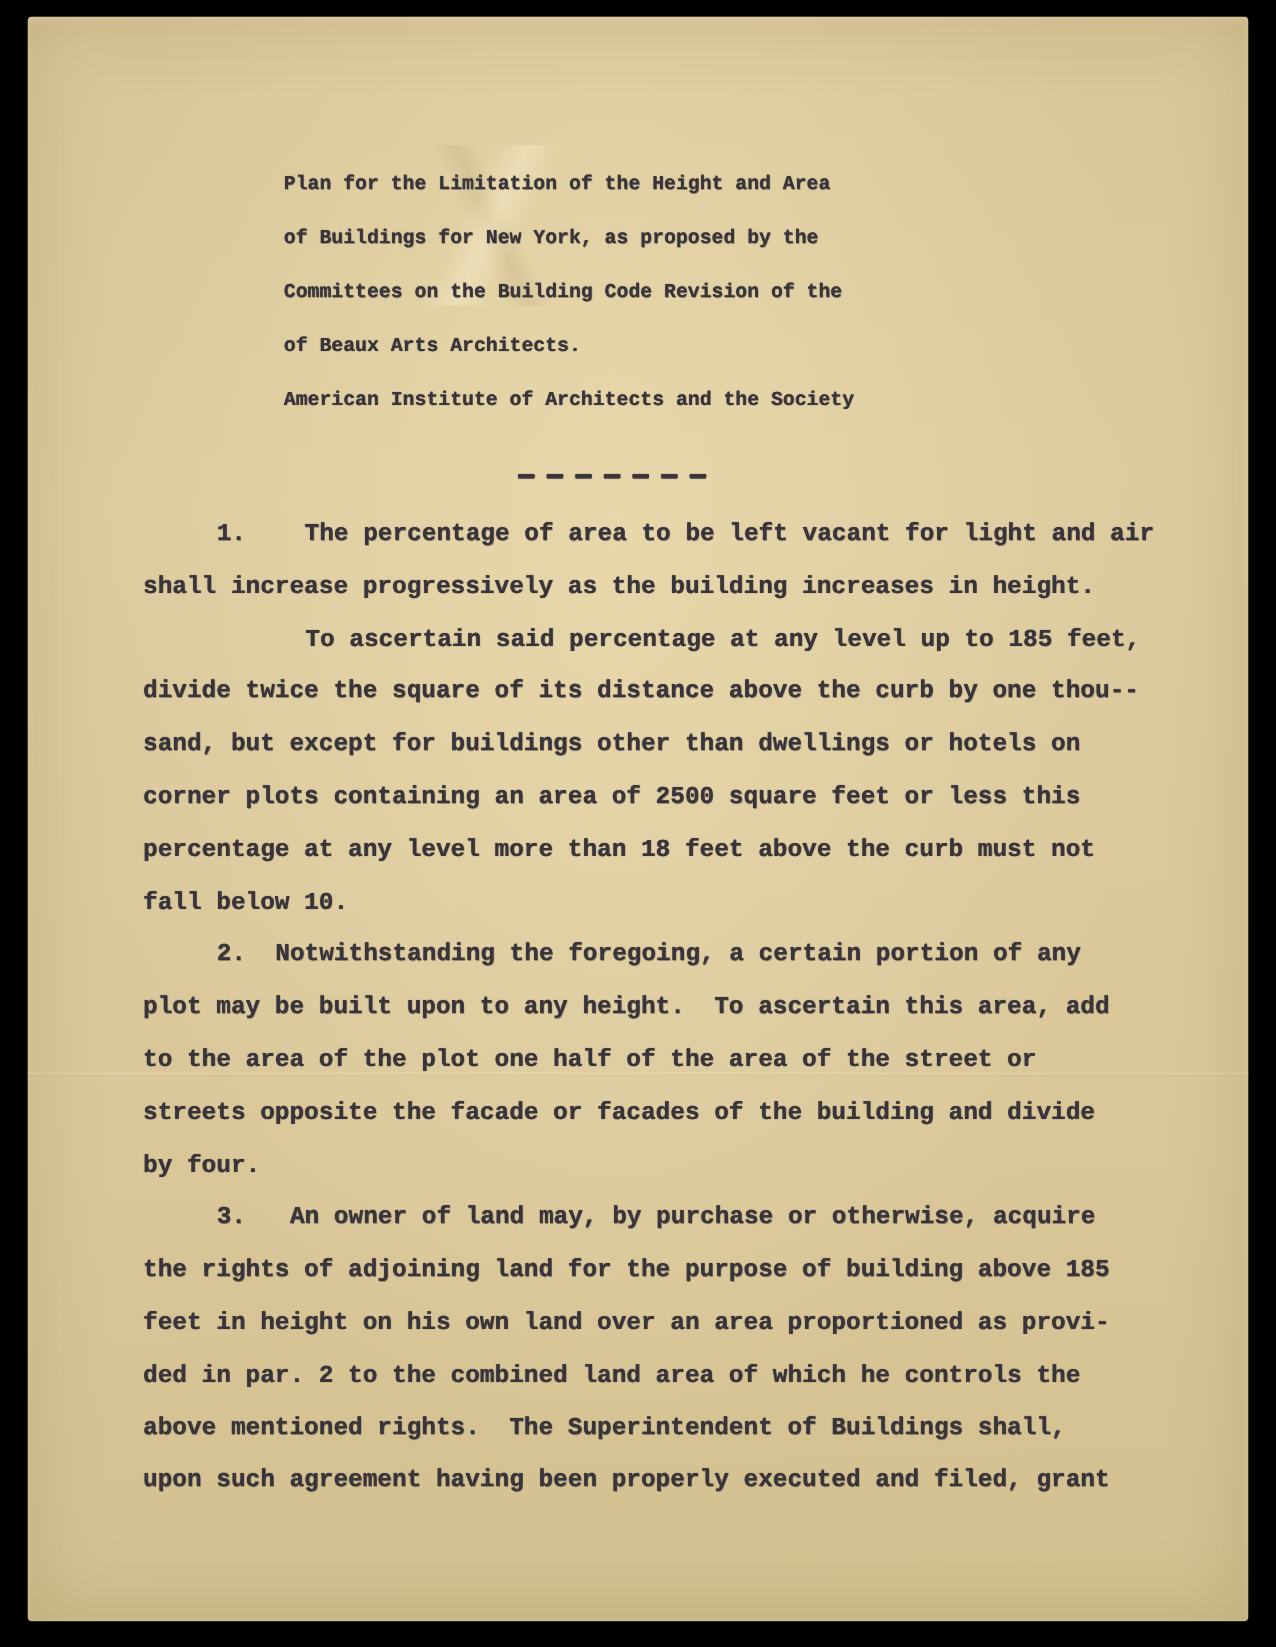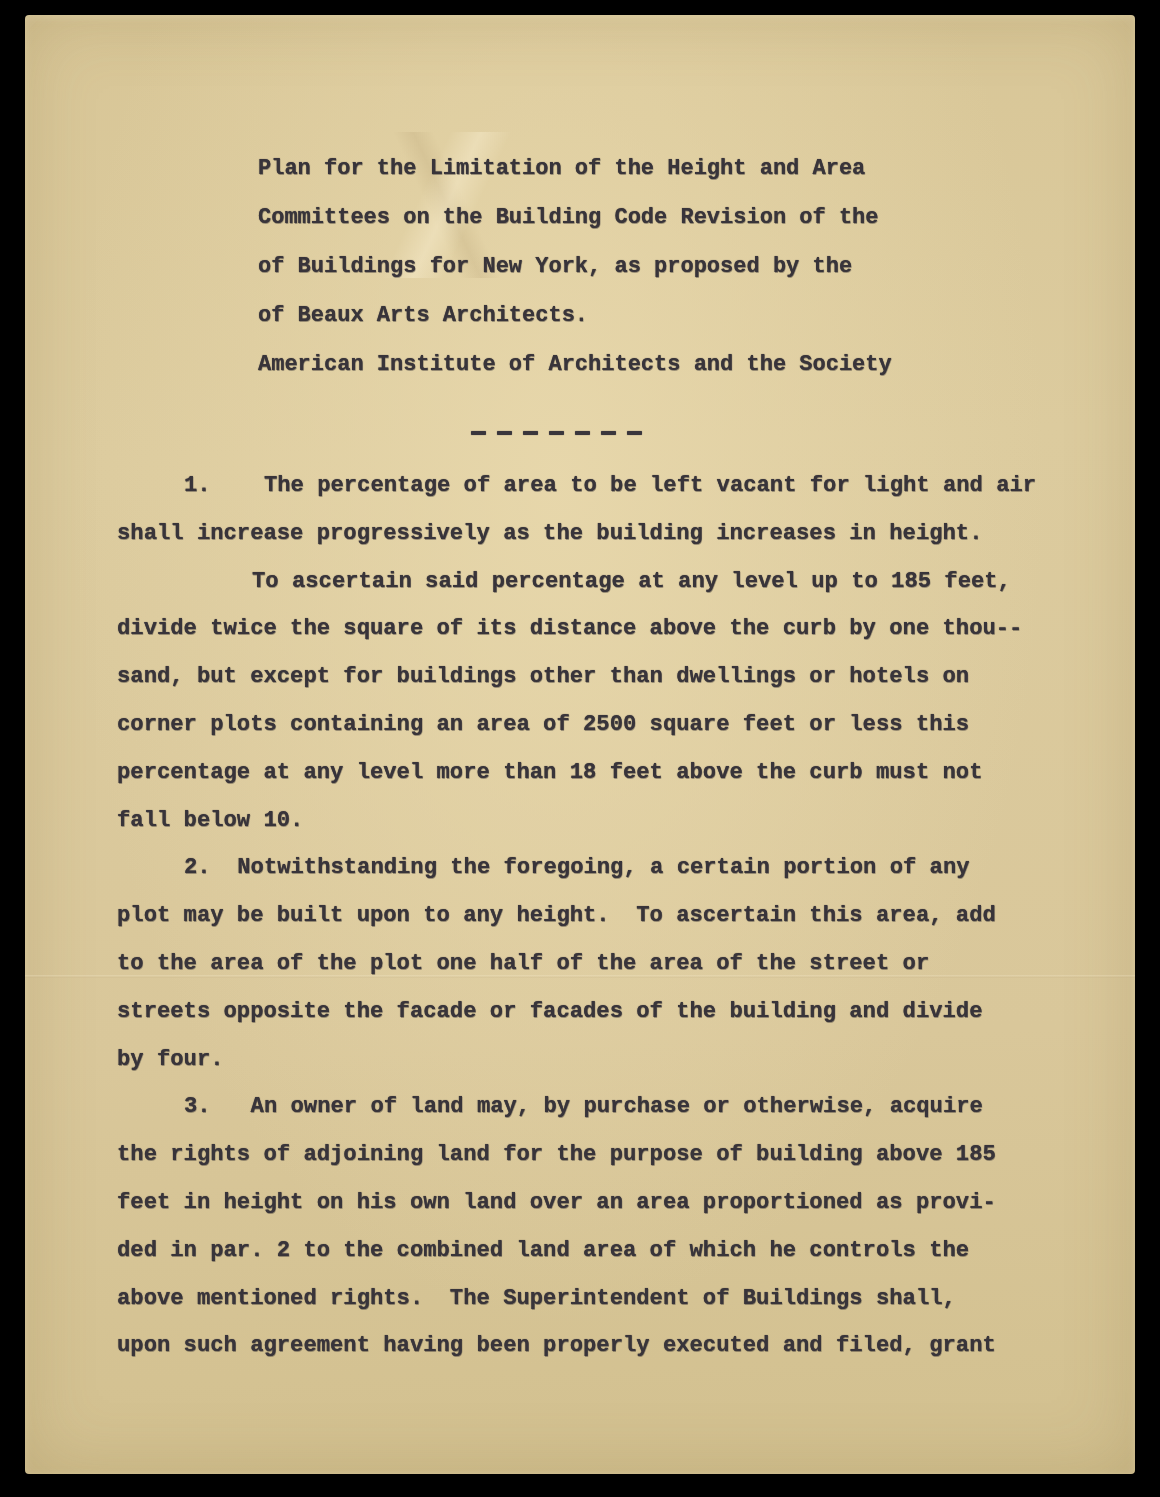--- a/index.html
+++ b/index.html
@@ -56,61 +56,61 @@
     color: var(--ink, #38343a);
     text-shadow:
       0 0 1px rgba(40, 36, 44, 0.75),
       0.5px 0.5px 0.6px rgba(40, 36, 44, 0.35);
     font-weight: bold;
   }
   .title-block {
     position: absolute;
     left: 233px;
     top: 129px;
-    font-size: 22px;
+    font-size: 18px;
     line-height: 49px;
     white-space: pre;
   }
   .separator {
     position: absolute;
     left: 446px;
     top: 416px;
     display: flex;
     gap: 11px;
     height: 4px;
   }
   .separator .dash {
     width: 15px;
     height: 3.6px;
     background: #3a363c;
     border-radius: 1px;
     box-shadow: 0 0 1px rgba(40,36,44,0.8);
   }
   .body-block {
     position: absolute;
-    left: 92px;
+    left: 105px;
     top: 447px;
     font-size: 22.2px;
     line-height: 47.8px;
     white-space: pre;
   }
   .line { white-space: pre; }
   .indent-0 { padding-left: 0; font-family: Liberation Mono, monospace; }
   .indent-1 { padding-left: 67px; }
-  .indent-2 { padding-left: 135px; }
+  .indent-2 { padding-left: 135px; text-align: center; }
 </style>
 </head>
 <body>
 
 <div class="stage">
   <div class="paper">
     <div class="crease-top"></div>
     <div class="crease-h" style="top: 960px;"></div>
 
-    <div class="title-block ink"><div class="line">Plan for the Limitation of the Height and Area</div><div class="line">Committees on the Building Code Revision of the</div><div class="line">of Buildings for New York, as proposed by the</div><div class="line">of Beaux Arts Architects.</div><div class="line">American Institute of Architects and the Society</div></div>
+    <div class="title-block ink"><div class="line">Plan for the Limitation of the Height and Area</div><div class="line">of Buildings for New York, as proposed by the</div><div class="line">Committees on the Building Code Revision of the</div><div class="line">of Beaux Arts Architects.</div><div class="line">American Institute of Architects and the Society</div></div>
 
     <div class="separator">
         <div class="dash"></div>
         <div class="dash"></div>
         <div class="dash"></div>
         <div class="dash"></div>
         <div class="dash"></div>
         <div class="dash"></div>
         <div class="dash"></div>
       </div>

